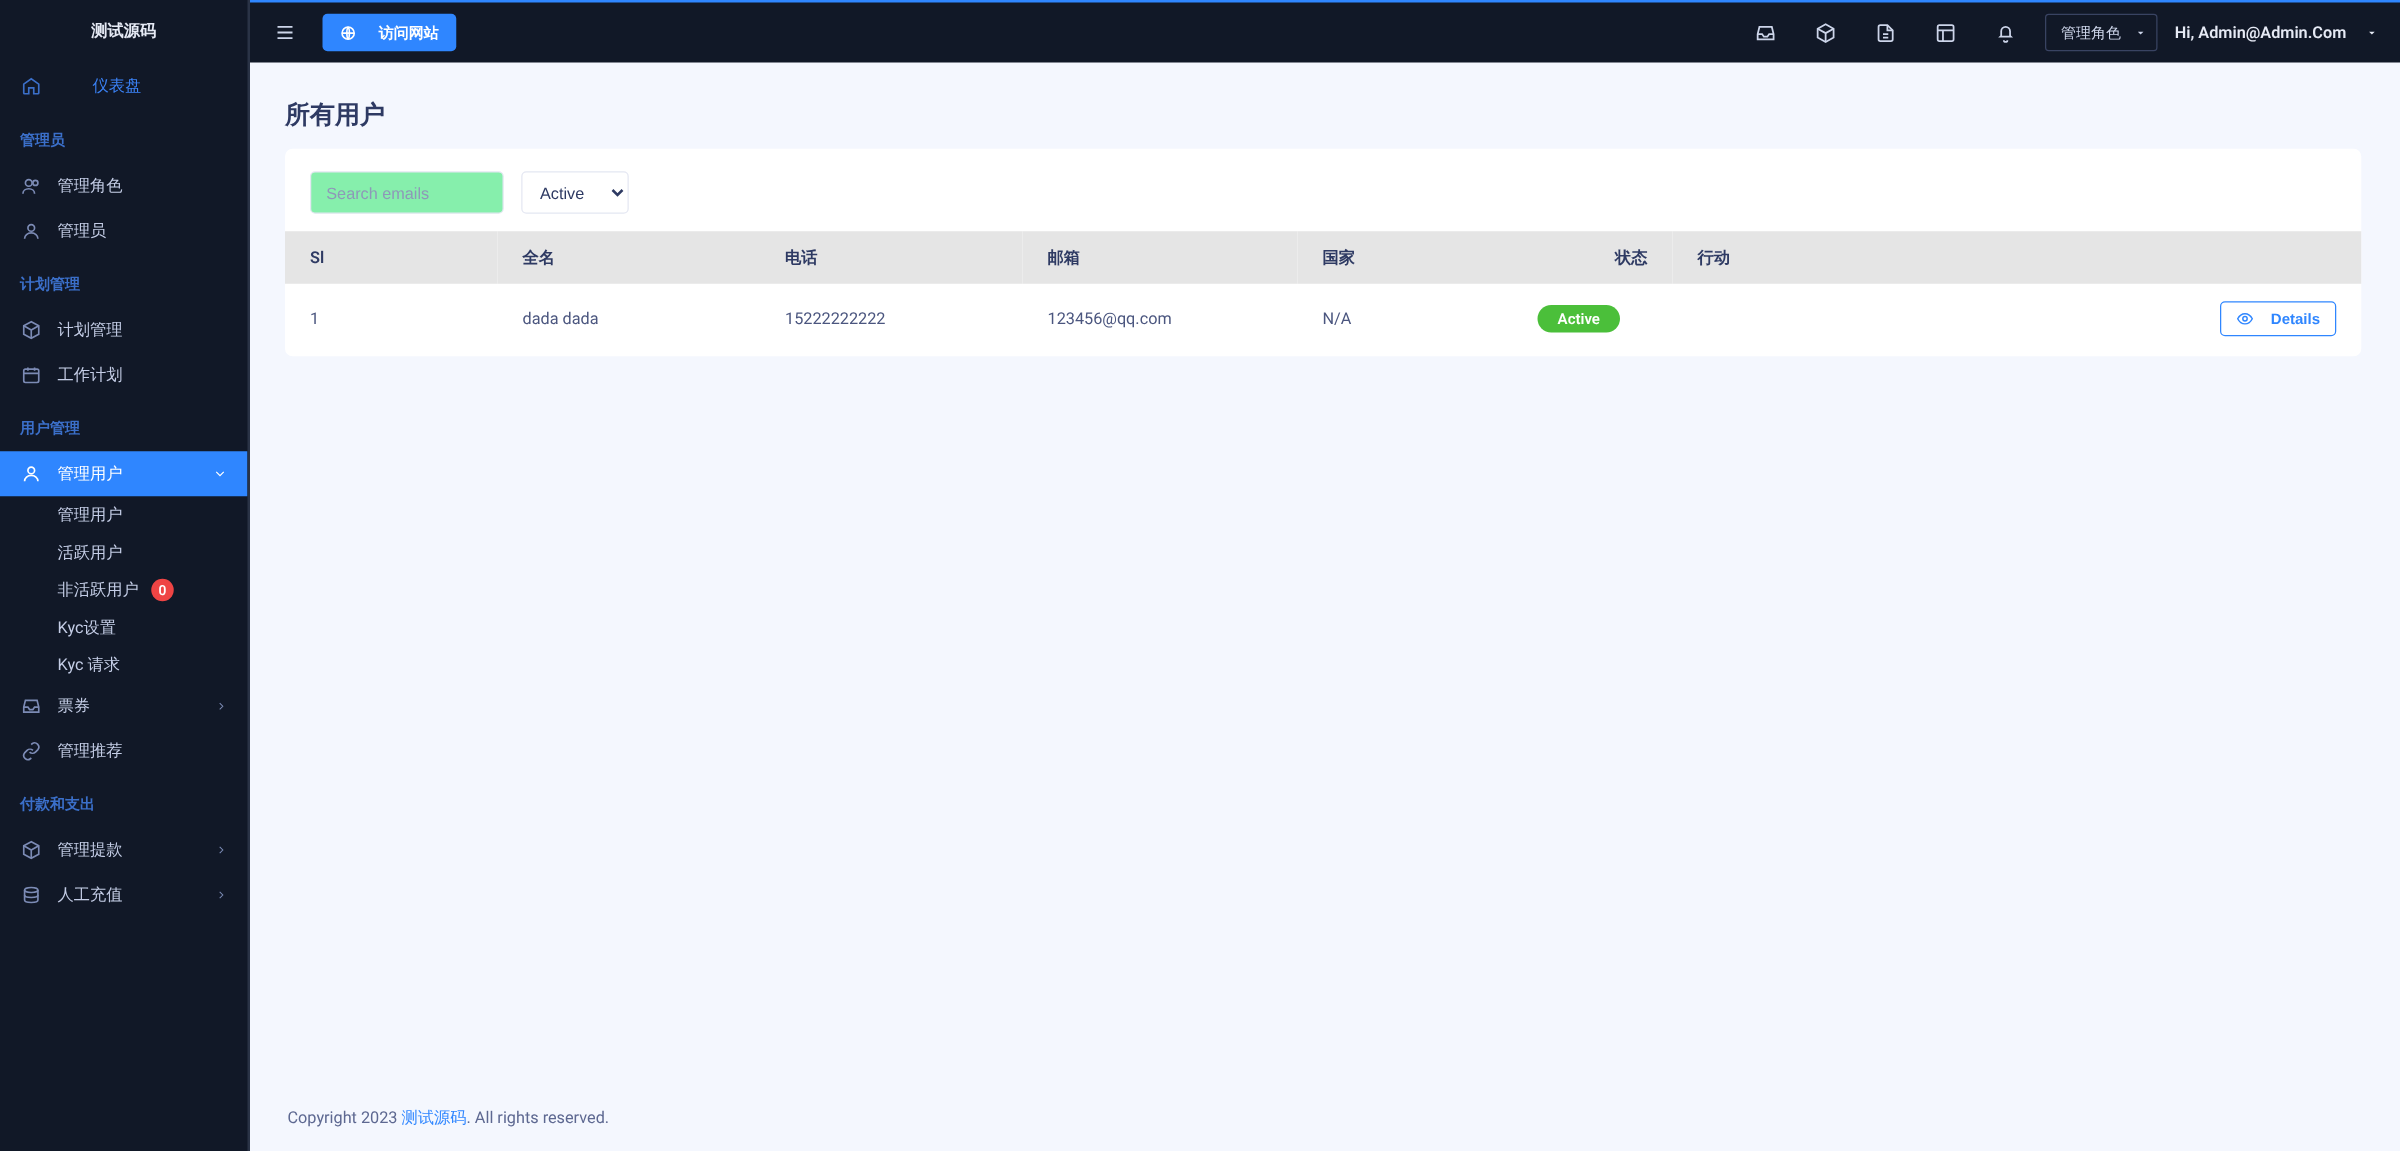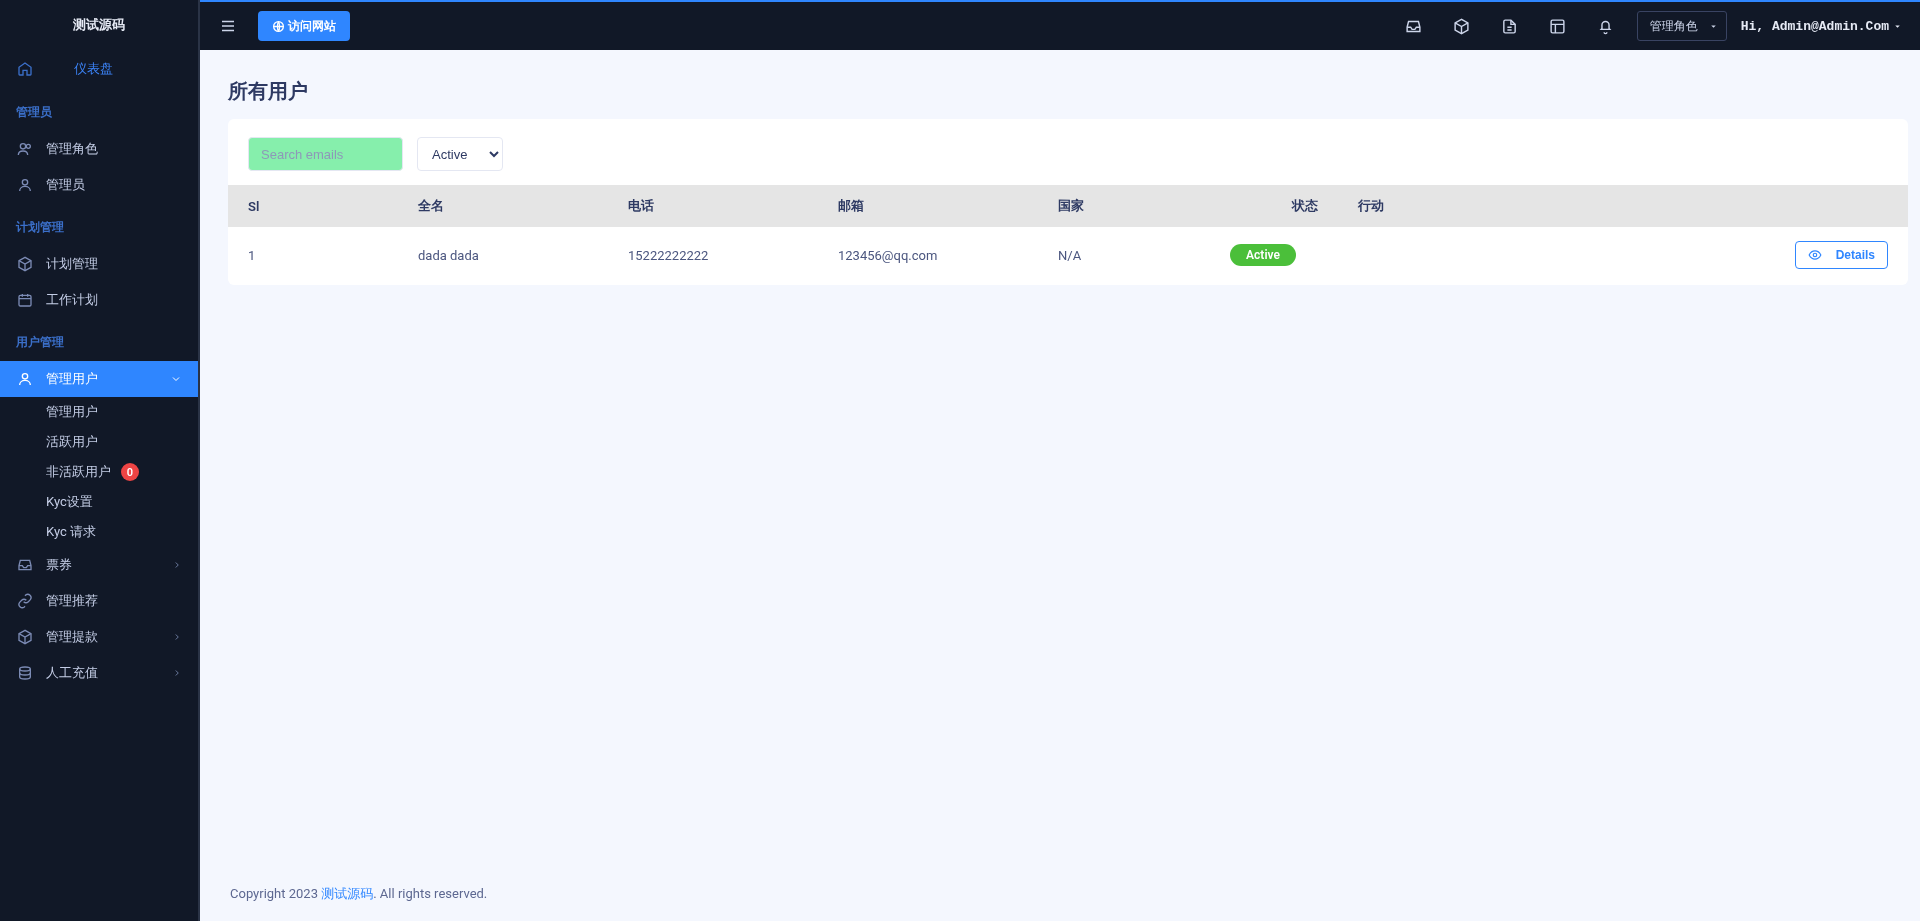--- a/index.html
+++ b/index.html
@@ -97,42 +97,42 @@
   .hamburger { width:32px; height:32px; display:flex; align-items:center; justify-content:center; cursor:pointer; color:#cdd5ea;}
   .btn-visit {
     background:#2f86ff;
     color:#fff;
     border:none;
     border-radius:4px;
     height:30px;
     padding: 0 14px;
     font-size: 12px;
     font-weight:600;
-    display:flex; align-items:center; gap:3px;
+    display:flex; align-items:center; gap:18px;
     cursor:pointer;
   }
   .topbar .spacer { flex:1; }
   .top-icon { width:34px; height:34px; display:flex; align-items:center; justify-content:center; cursor:pointer; color:#cdd5ea;}
   .lang-select {
     background:#111827;
     border:1px solid #394362;
     color:#cdd5ea;
     height:30px;
     padding: 0 28px 0 12px;
     font-size: 12px;
     border-radius:3px;
     position: relative;
     display:flex; align-items:center;
     cursor:pointer;
   }
   .lang-select .caret { position:absolute; right:8px; }
-  .user-label { font-size: 13px; font-weight:600; color:#e6eaf5; display:flex; align-items:center; gap:4px; cursor:pointer;font-family:Liberation Mono, monospace; }
+  .user-label { font-size: 13px; font-weight:600; color:#e6eaf5; display:flex; align-items:center; gap:16px; cursor:pointer; }
 
   
-  .content { flex:1; overflow:auto; padding: 28px 12px 0 28px; display:flex; flex-direction:column;}
+  .content { flex:1; overflow:auto; padding: 28px 31px 0 28px; display:flex; flex-direction:column;}
   .page-title { font-size: 20px; font-weight:700; color:#2e3a63; margin-bottom: 14px; }
   .card {
     background:#fff;
     border-radius:6px;
     padding-bottom: 2px;
   }
   .toolbar-row {
     padding: 18px 20px 14px 20px;
     display:flex; gap:14px; align-items:center;
   }
@@ -308,20 +308,21 @@
     <div class="nav-item">
       <span class="ic">
         <svg width="16" height="16" viewBox="0 0 24 24" fill="none" stroke="currentColor" stroke-width="2">
             <path d="M10 13a5 5 0 0 0 7 0l3-3a5 5 0 0 0-7-7l-1 1"></path>
             <path d="M14 11a5 5 0 0 0-7 0l-3 3a5 5 0 0 0 7 7l1-1"></path>
           </svg>
       </span>
       <span class="lbl">管理推荐</span>
     </div>
 
+    <div class="nav-section-title">付款和支出</div>
     <div class="nav-item">
       <span class="ic">
         <svg width="16" height="16" viewBox="0 0 24 24" fill="none" stroke="currentColor" stroke-width="2">
             <path d="M12 2 3 7v10l9 5 9-5V7l-9-5Z"></path>
             <path d="m3 7 9 5 9-5M12 22V12"></path>
           </svg>
       </span>
       <span class="lbl">管理提款</span>
       <span class="chev">
         <svg width="10" height="10" viewBox="0 0 24 24" fill="none" stroke="currentColor" stroke-width="2">

